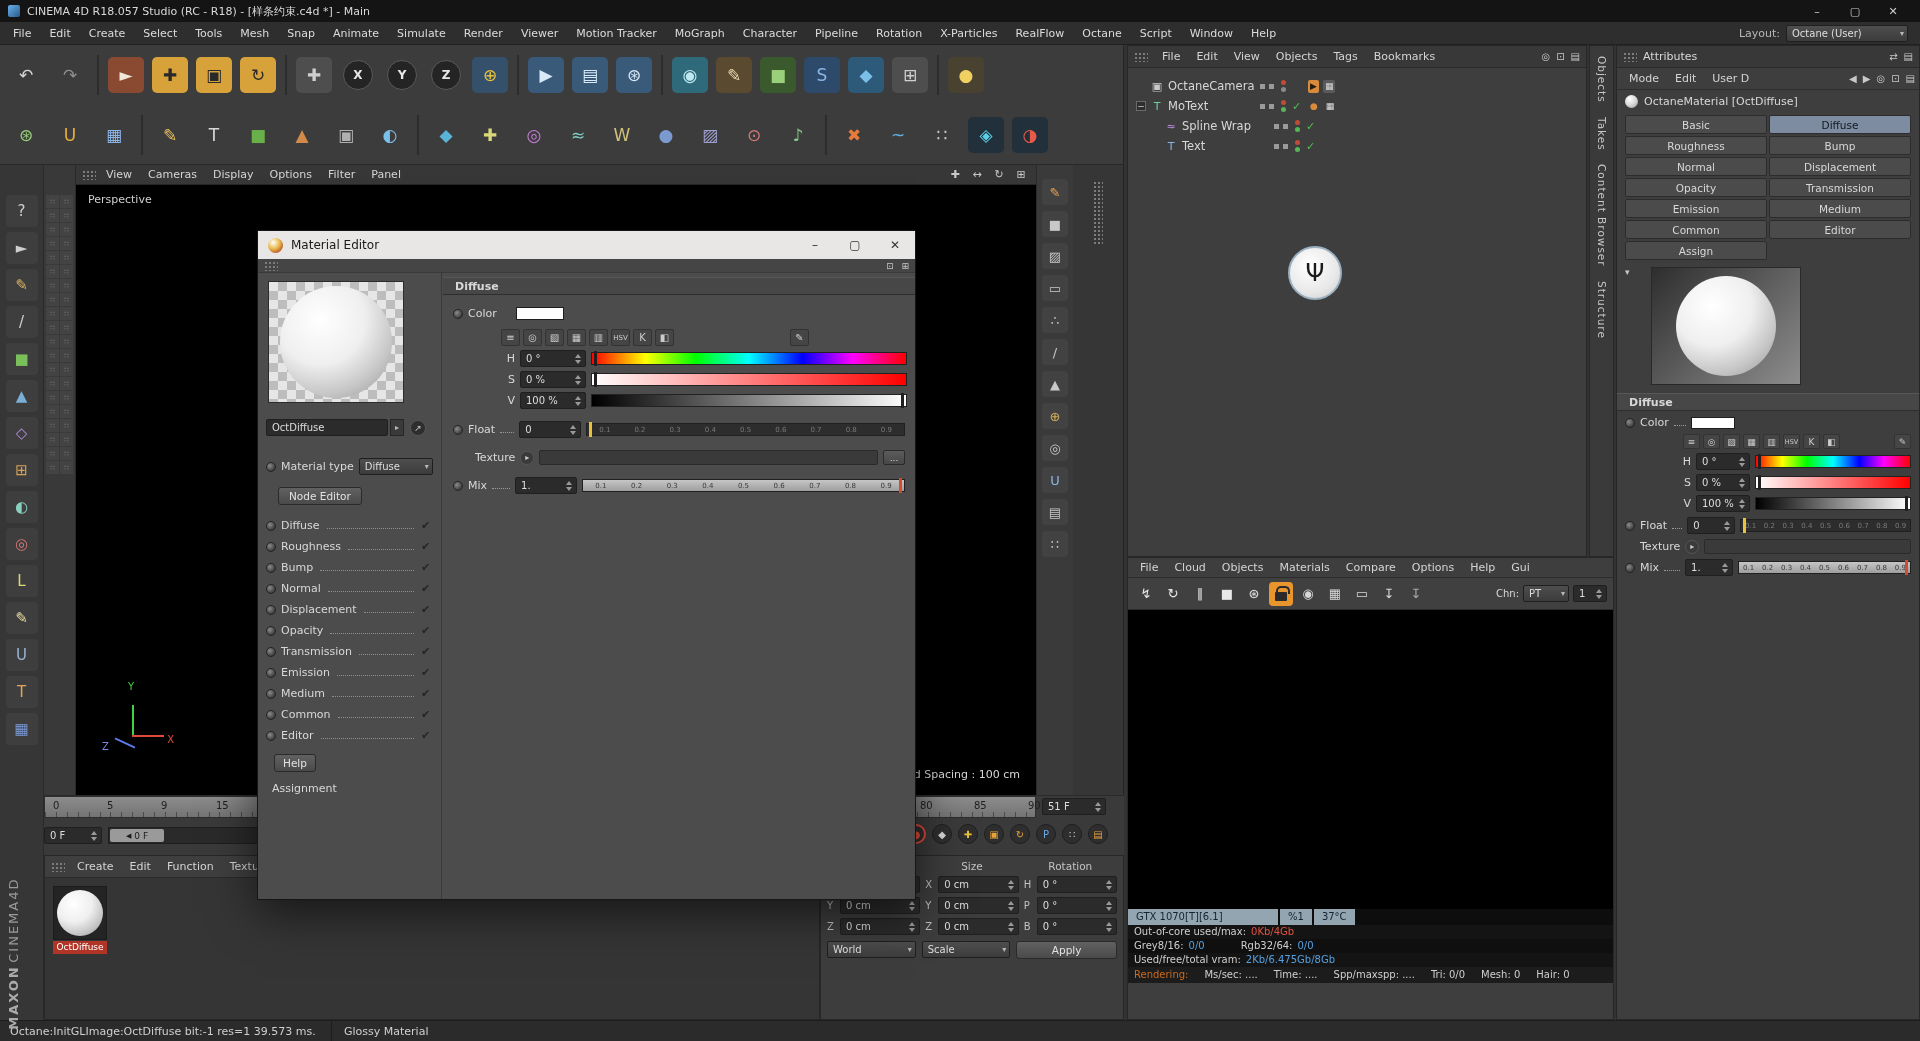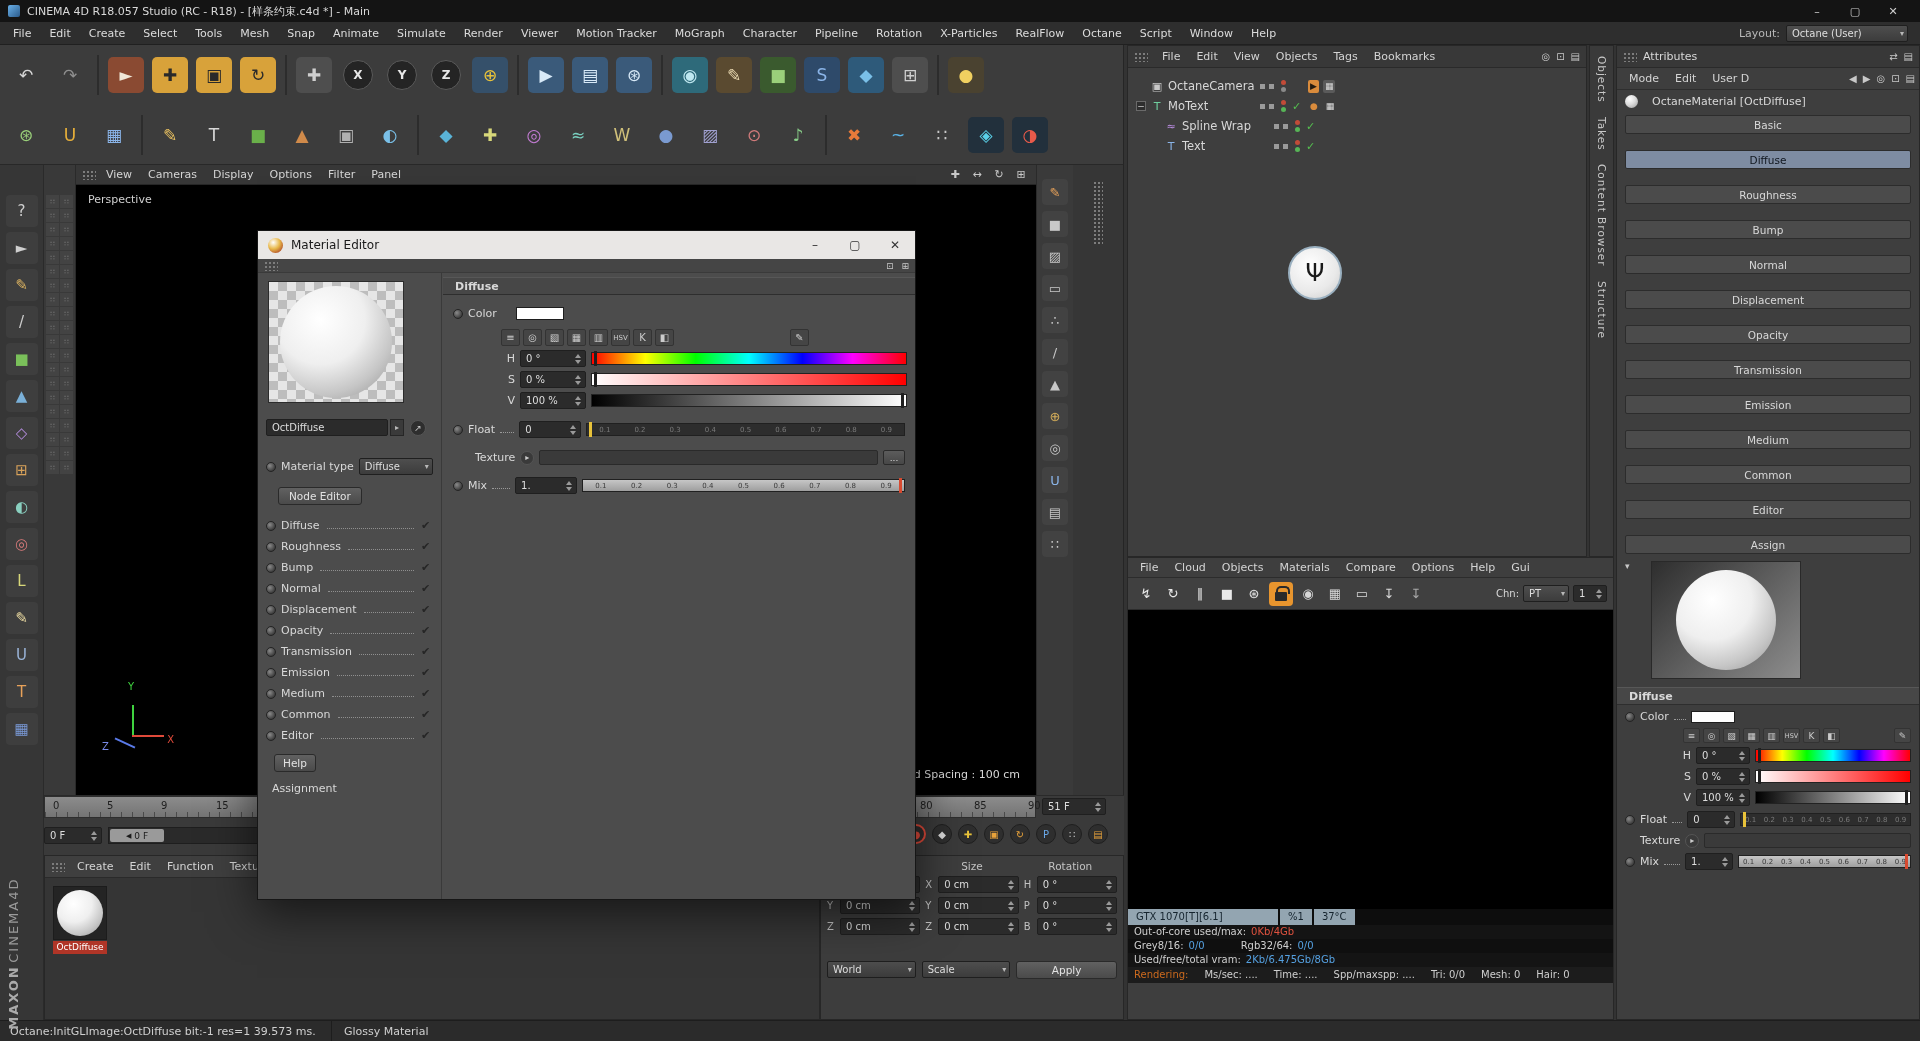--- a/index.html
+++ b/index.html
@@ -109,21 +109,21 @@
   .mm-label{position:absolute;left:8px;top:85px;width:54px;height:13px;background:#b03527;color:#fff;
     font-size:9px;line-height:13px;text-align:center;overflow:hidden;white-space:nowrap}
 
   
   .coords{position:absolute;left:820px;top:855px;width:304px;height:165px;background:#3d3d3d;
     border:1px solid #272727;padding:4px 6px;display:grid;grid-template-columns:1fr 1fr 1fr;gap:0 5px;align-content:start}
   .chead{text-align:center;font-size:10.5px;color:#c2c2c2;height:16px}
   .crow{display:flex;align-items:center;gap:4px;margin-bottom:4px}
   .clab{width:9px;font-size:10px;color:#c2c2c2}
   .cfield{flex:1}
-  .cbottom{grid-column:1/4;display:flex;gap:6px;margin-top:22px}
+  .cbottom{grid-column:1/4;display:flex;gap:6px;margin-top:2px}
   .cbottom .dd,.cbottom .btn{flex:1;justify-content:space-between}
 
   
   .panel{position:absolute;background:#3e3e3e;border:1px solid #272727}
   .phead{height:22px;background:#383838;border-bottom:1px solid #2a2a2a;display:flex;align-items:center;gap:6px;padding:0 6px}
   .ph-icons{margin-left:auto;display:flex;gap:6px;color:#c8c8c8;font-size:10px}
 
   
   .om-tree{padding-top:8px}
   .om-row{height:20px;display:flex;align-items:center;gap:4px;padding-right:8px;font-size:11.5px;padding-left:8px}
@@ -161,24 +161,24 @@
   .red{color:#e0523f}.blue{color:#55a0e0}.gap{width:26px}
   .lv-bottom{height:16px;line-height:16px;background:#1c1c1c;font-size:10px;color:#cfcfcf;display:flex;gap:16px;padding:0 6px}
   .lv-bottom .orange{color:#cc6a1e}
 
   
   .dock{display:flex;flex-direction:column;align-items:center;padding-top:10px;gap:14px;background:#3a3a3a}
   .dock-tab{writing-mode:vertical-rl;font-size:10.5px;color:#c8c8c8;letter-spacing:1px;white-space:nowrap}
 
   
   .attr-menus{height:22px;display:flex;align-items:center;gap:2px;padding:0 4px;border-bottom:1px solid #2e2e2e}
-  .attr-title-row{height:22px;display:flex;align-items:center;gap:14px;padding:0 8px}
+  .attr-title-row{height:22px;display:flex;align-items:center;gap:6px;padding:0 8px}
   .mini-ball{width:13px;height:13px;border-radius:50%;flex:0 0 auto;
     background:radial-gradient(circle at 36% 30%,#fff,#ddd 45%,#999)}
-  .attr-tabs{display:grid;grid-template-columns:repeat(1,1fr);gap:16px;padding:3px 8px}
+  .attr-tabs{display:grid;grid-template-columns:repeat(2,1fr);gap:2px;padding:3px 8px}
   .atab{height:19px;background:#4b4b4b;border:1px solid #2c2c2c;border-radius:2px;display:flex;
     align-items:center;justify-content:center;font-size:10.5px;color:#d8d8d8;overflow:hidden;white-space:nowrap}
   .atab.active{background:#7e8ca2;color:#10161e}
   .attr-preview-zone{position:relative;height:130px}
   .pv-exp{position:absolute;left:8px;top:4px;font-size:9px;color:#c8c8c8}
   .attr-preview{position:absolute;left:34px;top:4px;width:150px;height:118px;
     background:linear-gradient(135deg,#2e2e2e,#8d8d8d);display:flex;align-items:center;justify-content:center;border:1px solid #292929}
   .attr-preview .ball{width:100px;height:100px}
   .sec-head{height:18px;background:#474747;border-top:1px solid #575757;border-bottom:1px solid #2e2e2e;
     font-weight:bold;font-size:11px;padding:0 12px;display:flex;align-items:center}

